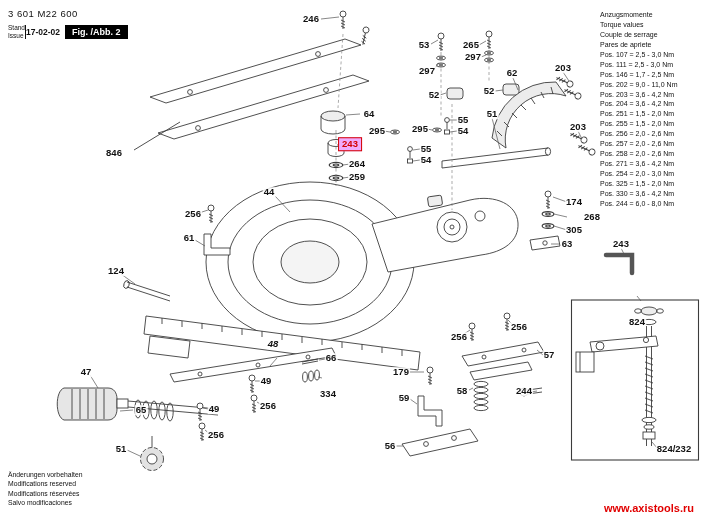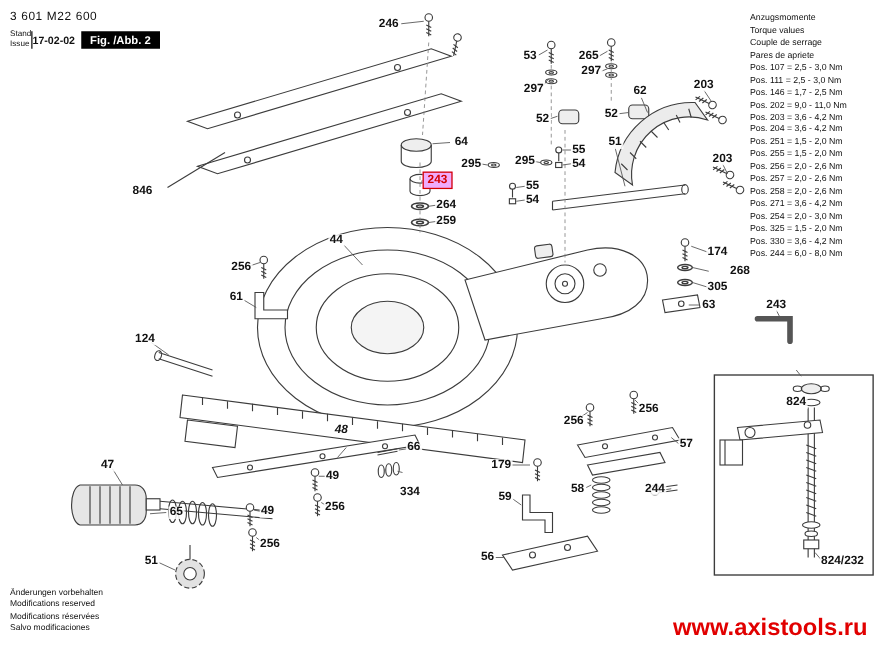--- a/index.html
+++ b/index.html
@@ -13,21 +13,21 @@
   .partnum{font-size:9.5px;letter-spacing:.5px;}
   .standrow{display:flex;align-items:center;gap:0;margin-top:5px;}
   .standcol{font-size:6.5px;line-height:1.2;}
   .vline{width:1px;height:14px;background:#111;}
   .date{font-size:8.5px;font-weight:bold;}
   .figbox{background:#000;color:#fff;font-weight:bold;font-size:9px;padding:2px 7px;margin-left:5px;}
   .torque{position:absolute;top:10px;left:600px;width:100px;font-size:7px;line-height:1.42;}
   .torque .tq-title{white-space:nowrap;}
   .torque .tq-entry{white-space:nowrap;}
   .footer{position:absolute;left:8px;bottom:12px;font-size:6.8px;line-height:1.4;}
-  .watermark{position:absolute;right:8px;bottom:6px;font-size:19px;font-weight:bold;
+  .watermark{position:absolute;right:8px;bottom:6px;font-size:11px;font-weight:bold;
              color:#e10000;text-decoration:none;cursor:pointer;}
 </style>
 </head>
 <body>
 
 <div class="page">
 
   <svg class="art" width="702" height="520" viewBox="0 0 702 520">
     <defs>
       <g id="scr" stroke="#3c3c3c" stroke-width="0.9" fill="none">

